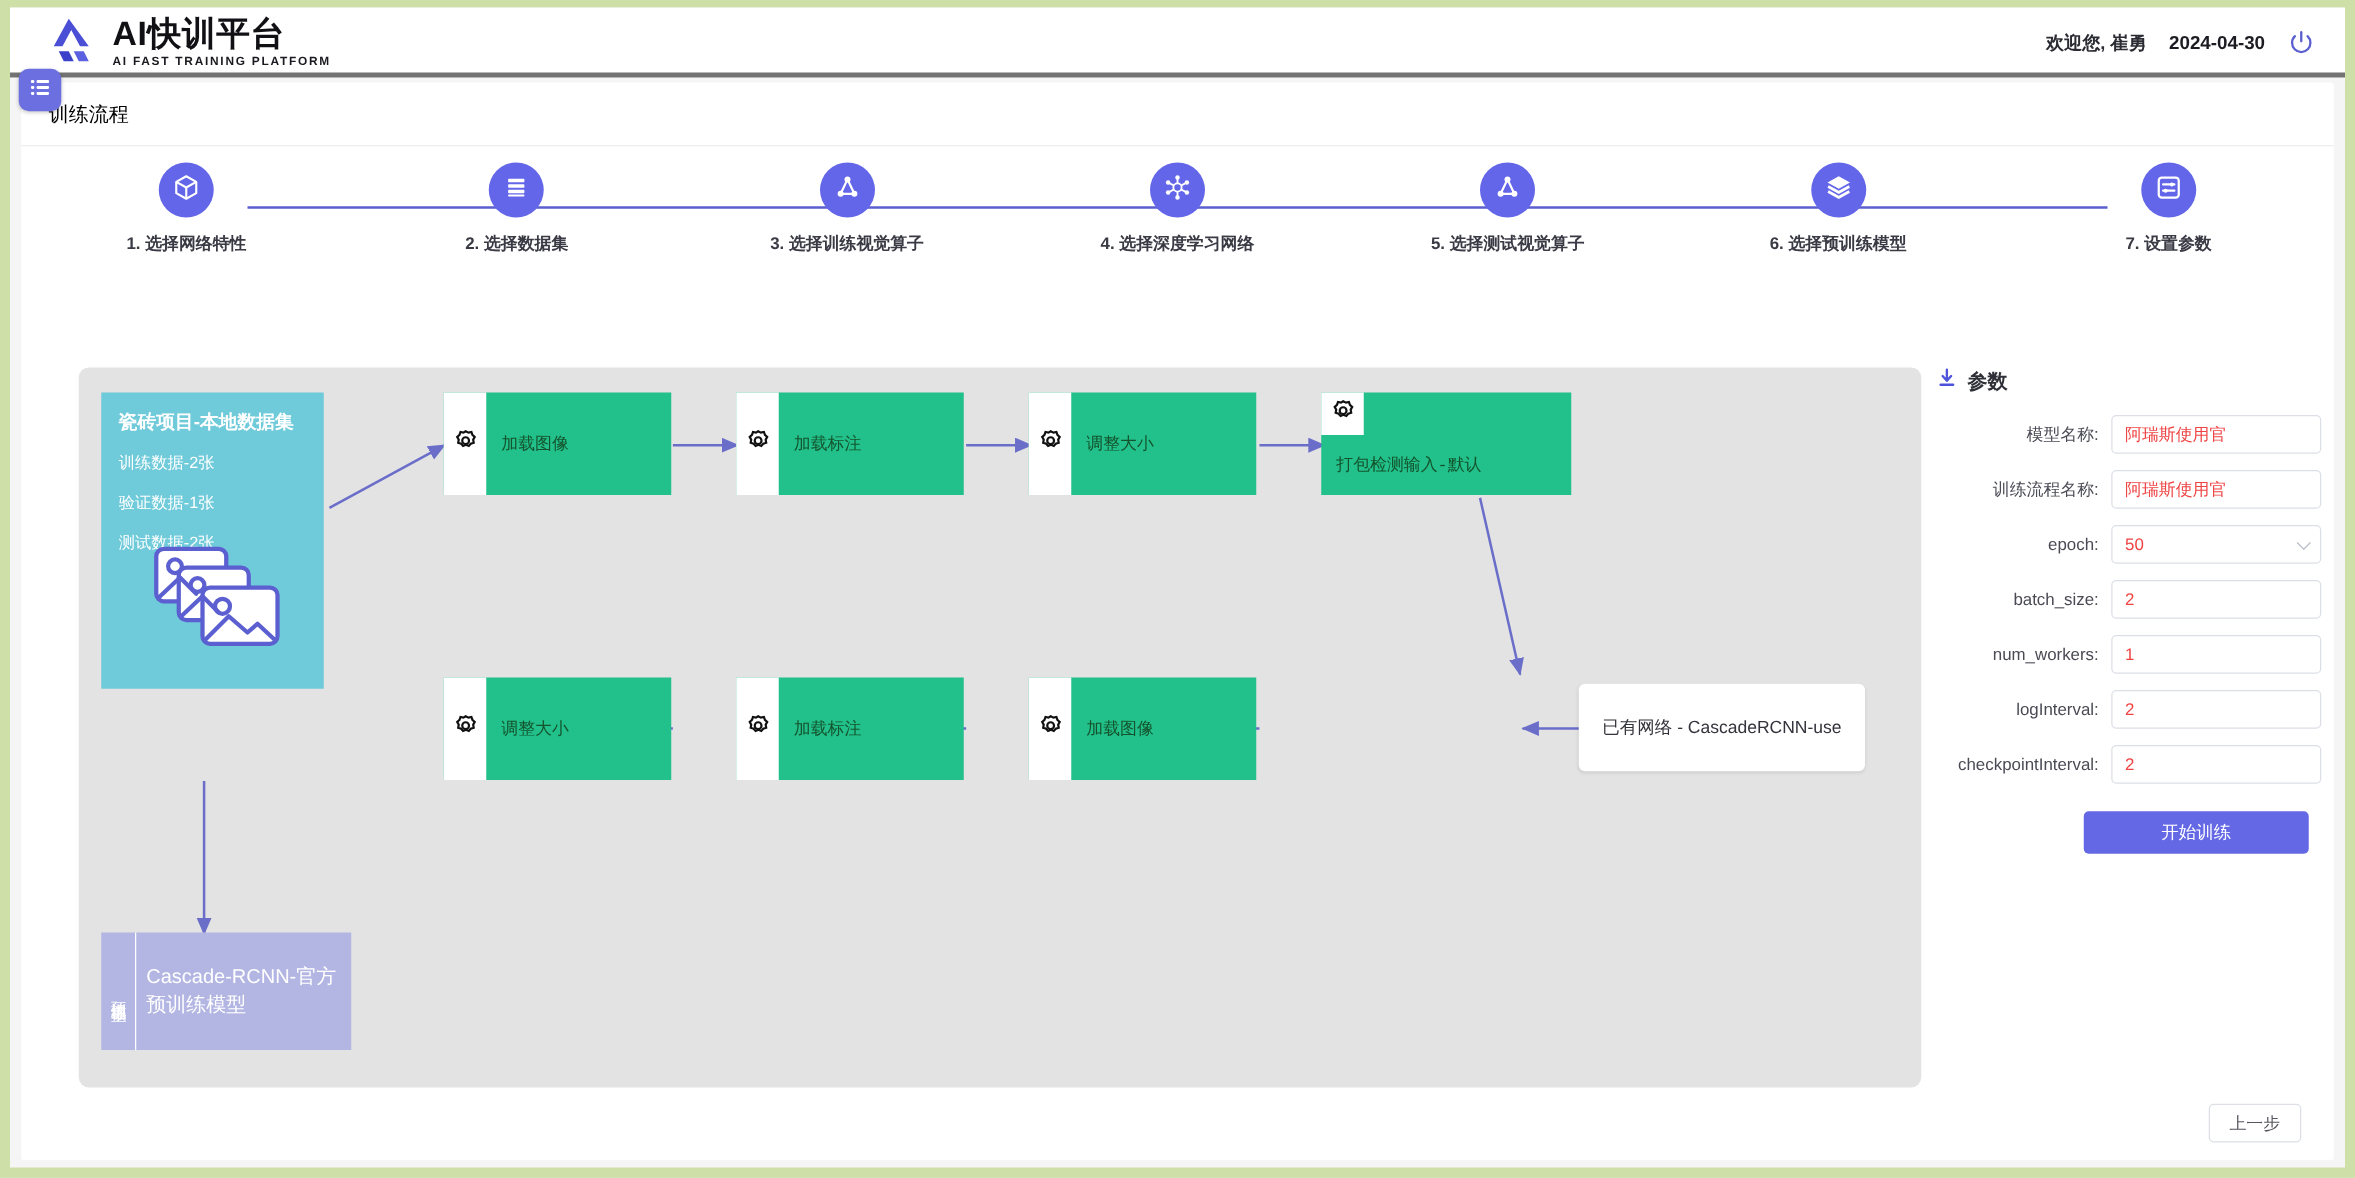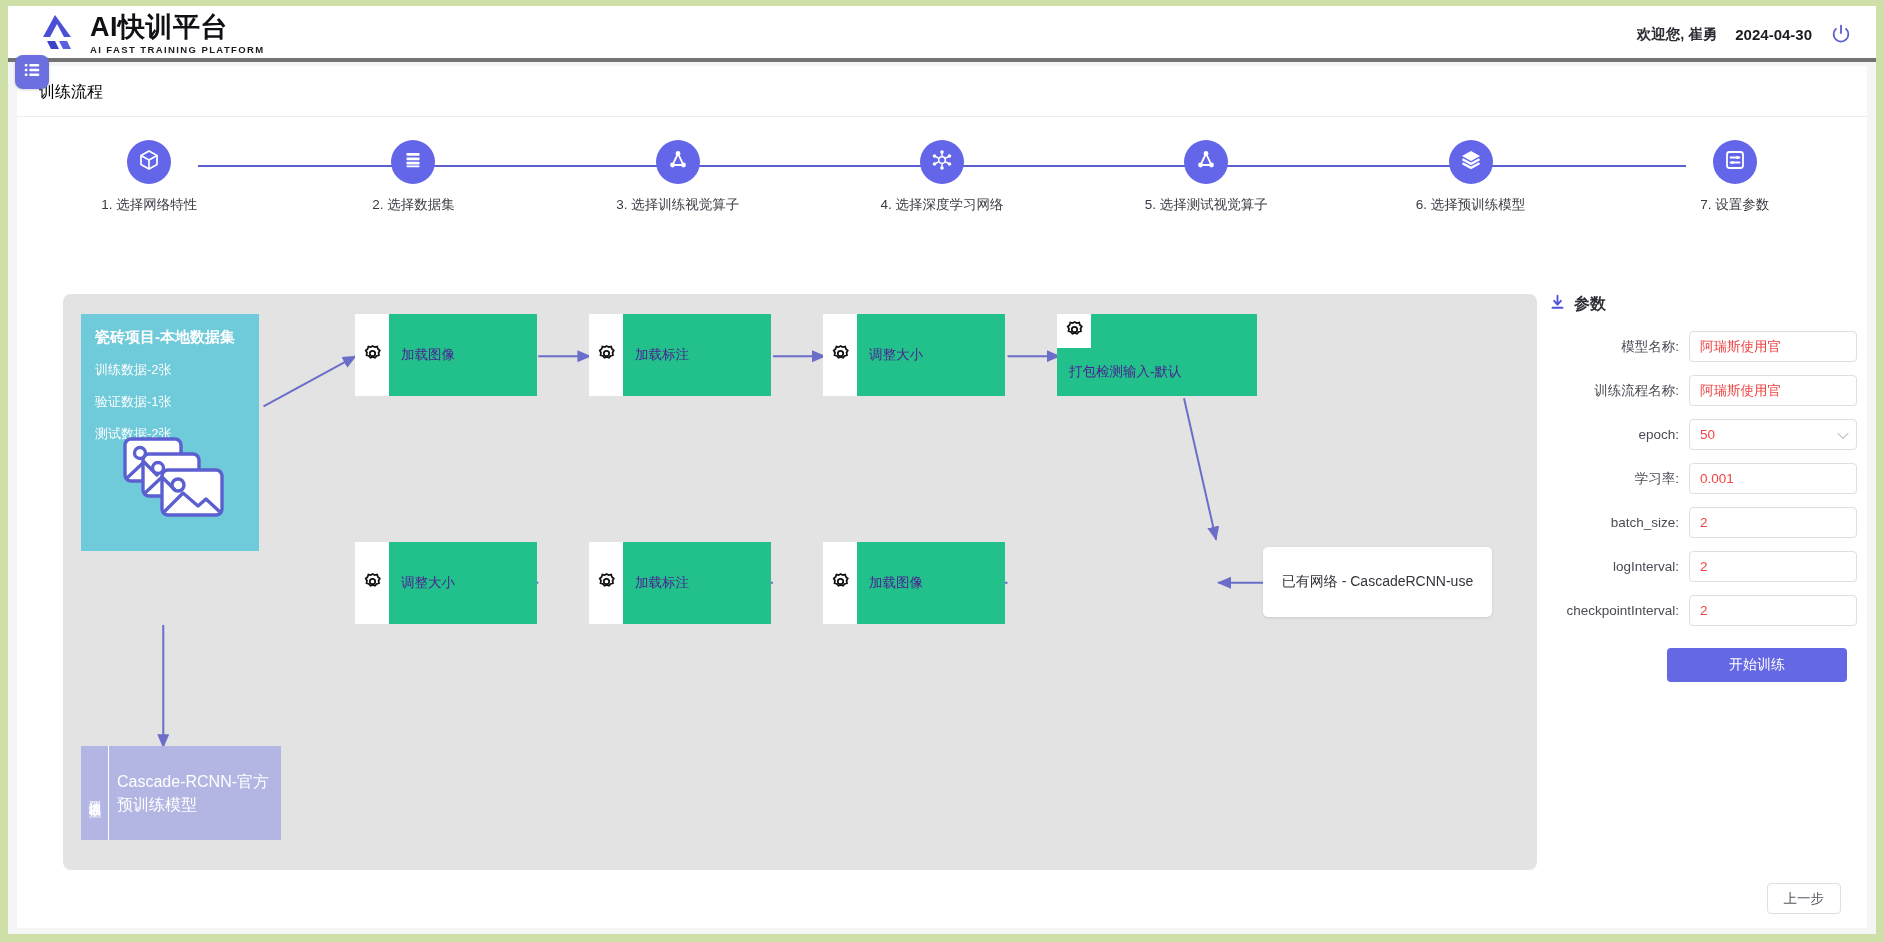--- a/index.html
+++ b/index.html
@@ -76,22 +76,23 @@
 
   
   .stepper {
     position: absolute; left: 0; right: 0; top: 58px; height: 92px;
   }
   .step-line {
     position: absolute; left: 181px; right: 181px; top: 41px;
     height: 2px; background: #5b5fcf;
   }
   .steps {
-    position: absolute; left: 0; right: 0; top: 16px;
+    position: absolute; left: 0; right: 0; top: 6px;
     display: flex;
+    font-weight: bold;
   }
   .step { flex: 1; display: flex; flex-direction: column; align-items: center; }
   .step-circle {
     width: 44px; height: 44px; border-radius: 50%;
     background: #6366e8;
     display: flex; align-items: center; justify-content: center;
     position: relative; z-index: 2;
     cursor: pointer;
   }
   .step-label {
@@ -130,22 +131,22 @@
     cursor: pointer;
   }
   .node-strip {
     width: 34px; background: #ffffff;
     display: flex; align-items: center; justify-content: center;
     flex: 0 0 34px;
   }
   .node-label {
     flex: 1; display: flex; align-items: center;
     padding-left: 12px; padding-right: 8px;
-    color: #4c1d95; font-size: 13.5px;
-    overflow: hidden; white-space: nowrap;
+    color: #14532d; font-size: 13.5px;
+    overflow: hidden; white-space: nowrap; font-family: Liberation Mono, monospace;
   }
 
   
   .net-box {
     position: absolute;
     background: #ffffff;
     border-radius: 5px;
     display: flex; align-items: center; justify-content: center;
     font-size: 14px; color: #33333c;
     box-shadow: 0 1px 3px rgba(0,0,0,.10);
@@ -549,34 +550,34 @@
         </div>
 
         <div class="prow">
           <span class="plabel">epoch:</span>
           <div class="pfield select">
             <span>50</span>
             <span class="caret"></span>
           </div>
         </div>
 
-        <div class="prow">
-          <span class="plabel">学习率:</span>
-          <div class="pfield">
-            <span>0.001</span>
-          </div>
-        </div>
 
         <div class="prow">
           <span class="plabel">batch_size:</span>
           <div class="pfield">
             <span>2</span>
           </div>
         </div>
 
+        <div class="prow">
+          <span class="plabel">num_workers:</span>
+          <div class="pfield">
+            <span>1</span>
+          </div>
+        </div>
 
         <div class="prow">
           <span class="plabel">logInterval:</span>
           <div class="pfield">
             <span>2</span>
           </div>
         </div>
 
         <div class="prow">
           <span class="plabel">checkpointInterval:</span>

